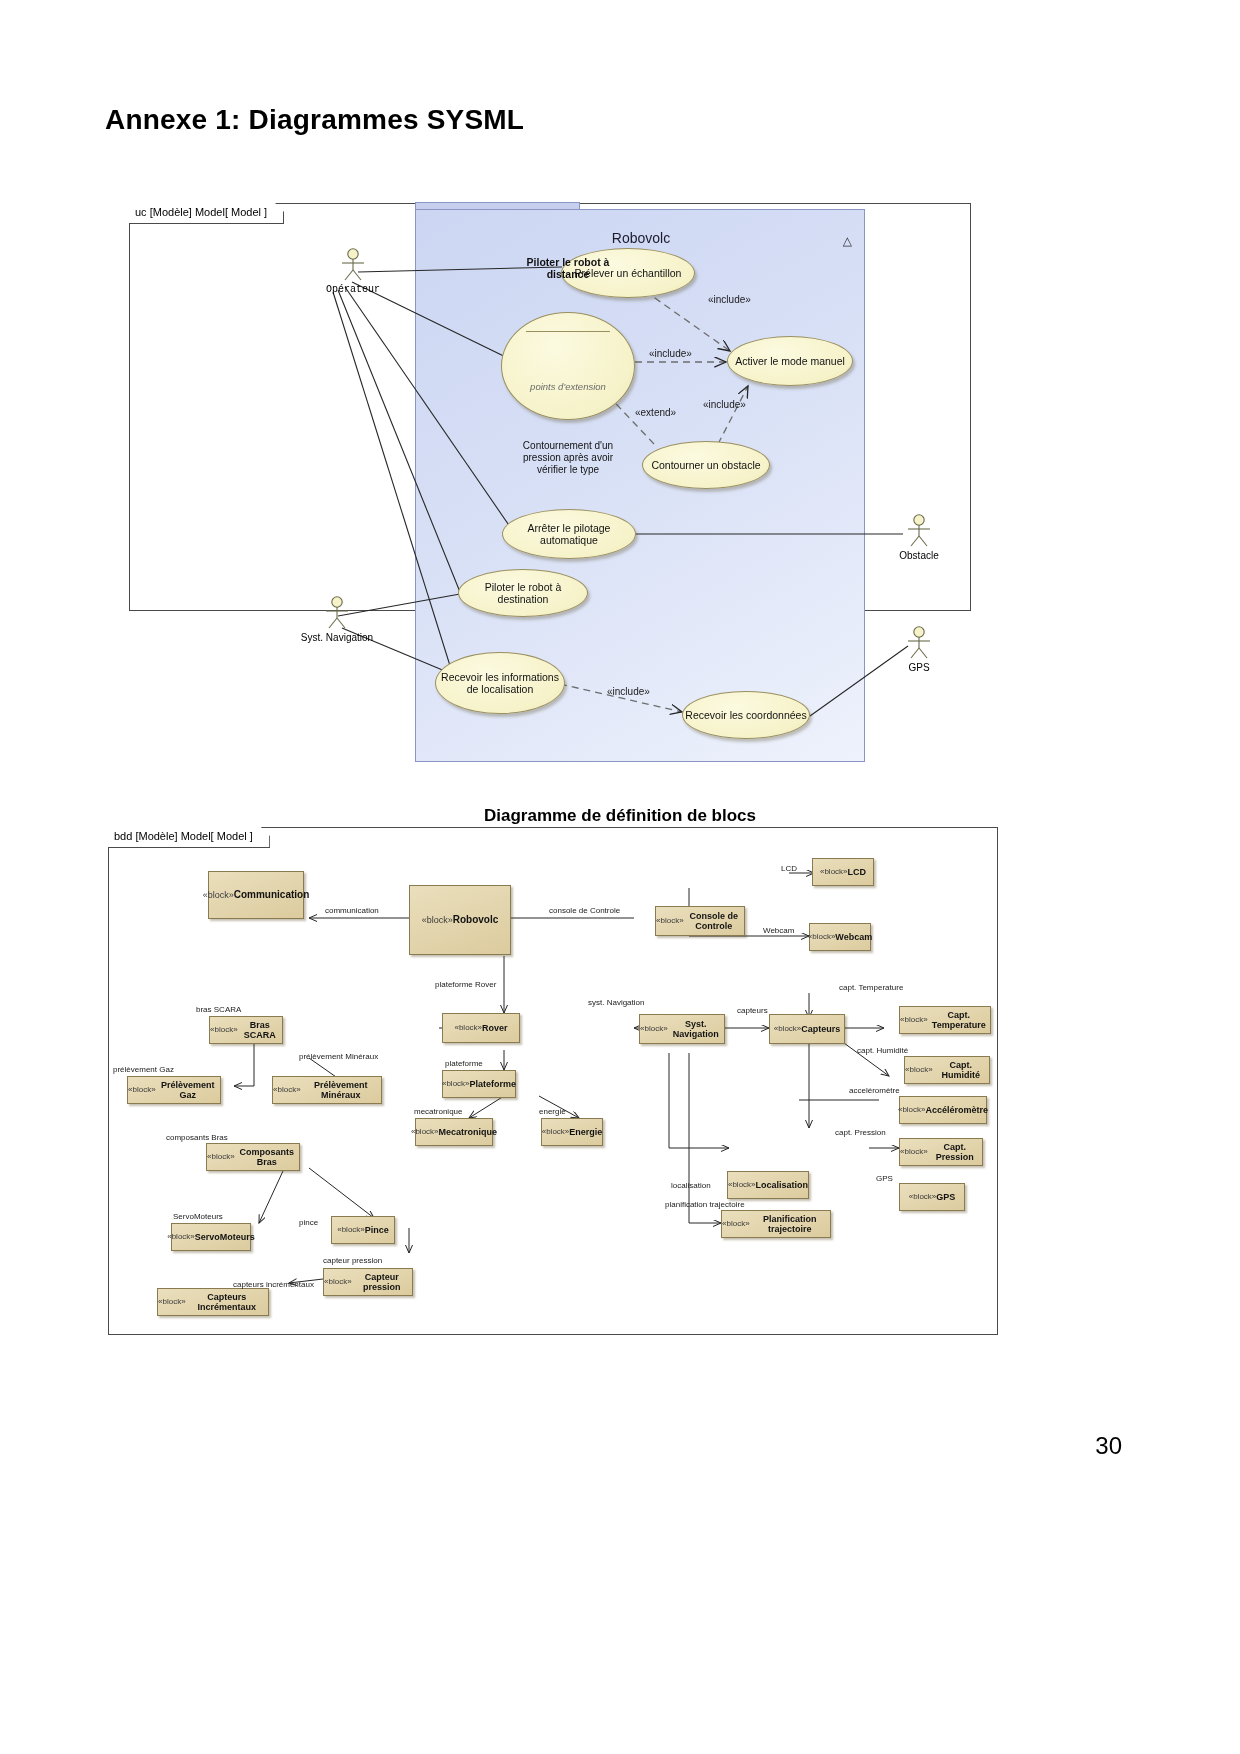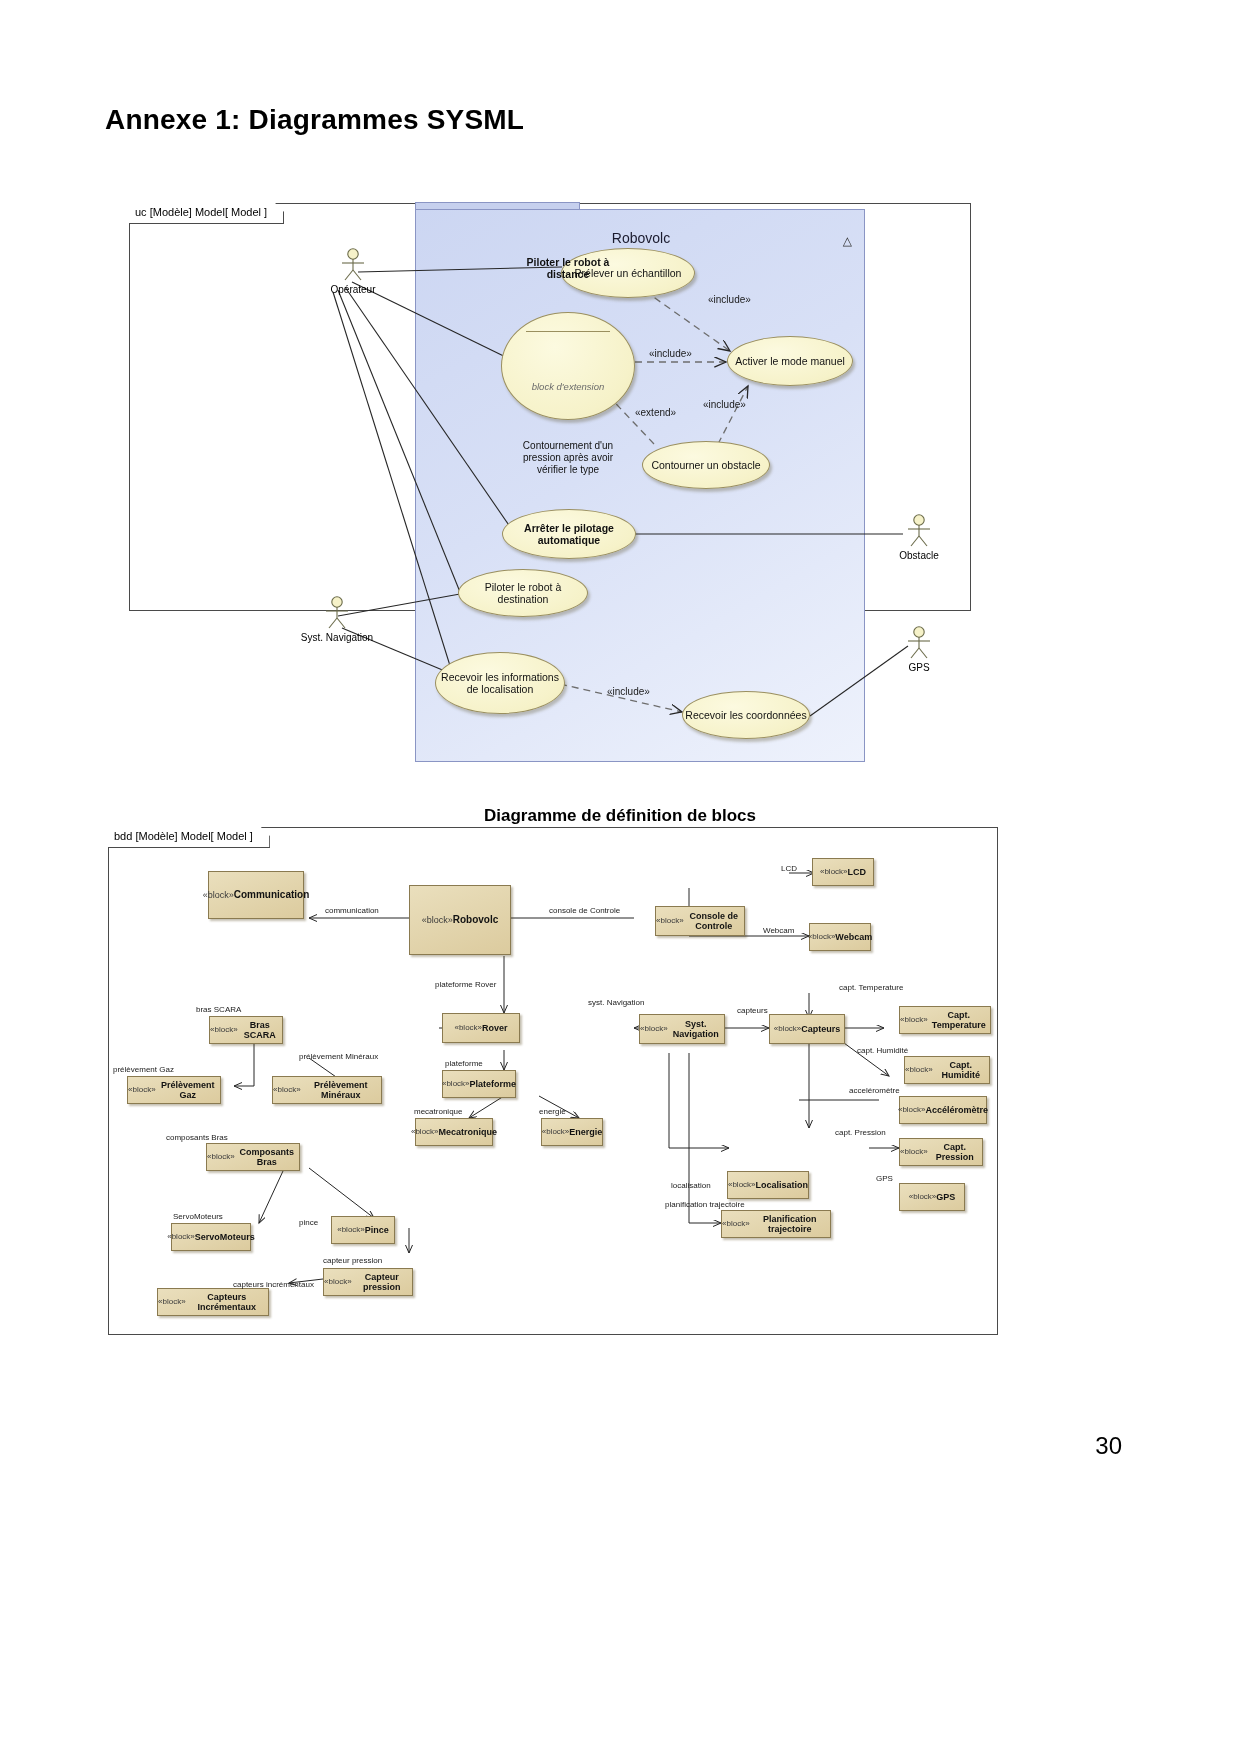--- a/index.html
+++ b/index.html
@@ -105,21 +105,21 @@
         <path d="M505,158 L596,158"></path>
 
         <path d="M588,240 L618,182"></path>
 
         <path d="M524,240 L472,185"></path>
 
         <path d="M430,480 L552,508"></path>
       </g>
     </svg>
 
-    <div class="actor" style="left:206px;top:44px;">
+    <div class="actor" style="left:206px;top:44px;font-family:Liberation Mono, monospace;">
       <svg width="34" height="34" viewBox="0 0 34 34">
         <circle cx="17" cy="6" r="5.2" fill="#f6f2c9" stroke="#6b6b4a" stroke-width="1.1"></circle>
         <line x1="17" y1="11" x2="17" y2="22" stroke="#6b6b4a" stroke-width="1.1"></line>
         <line x1="6" y1="15" x2="28" y2="15" stroke="#6b6b4a" stroke-width="1.1"></line>
         <line x1="17" y1="22" x2="9" y2="32" stroke="#6b6b4a" stroke-width="1.1"></line>
         <line x1="17" y1="22" x2="25" y2="32" stroke="#6b6b4a" stroke-width="1.1"></line>
       </svg>
       <span class="lbl">Opérateur</span>
     </div>
 
@@ -156,33 +156,33 @@
       <span class="lbl">GPS</span>
     </div>
 
     <div class="uc" style="left:431px;top:44px;width:134px;height:50px;">
       <span>Prélever un échantillon</span>
     </div>
 
     <div class="uc" style="left:371px;top:108px;width:134px;height:108px;padding:8px 12px;gap:48px;">
       <b>Piloter le robot à distance</b>
       <div class="sep"></div>
-      <span class="ep-label">block d'extension</span>
+      <span class="ep-label">points d'extension</span>
       <span class="ep-body">Contournement d'un pression après avoir vérifier le type</span>
     </div>
 
     <div class="uc" style="left:597px;top:132px;width:126px;height:50px;">
       <span>Activer le mode manuel</span>
     </div>
 
     <div class="uc" style="left:512px;top:237px;width:128px;height:48px;">
       <span>Contourner un obstacle</span>
     </div>
 
-    <div class="uc" style="left:372px;top:305px;width:134px;height:50px;font-weight:bold;">
+    <div class="uc" style="left:372px;top:305px;width:134px;height:50px;">
       <span>Arrêter le pilotage automatique</span>
     </div>
 
     <div class="uc" style="left:328px;top:365px;width:130px;height:48px;">
       <span>Piloter le robot à destination</span>
     </div>
 
     <div class="uc" style="left:305px;top:448px;width:130px;height:62px;">
       <span>Recevoir les informations de localisation</span>
     </div>

